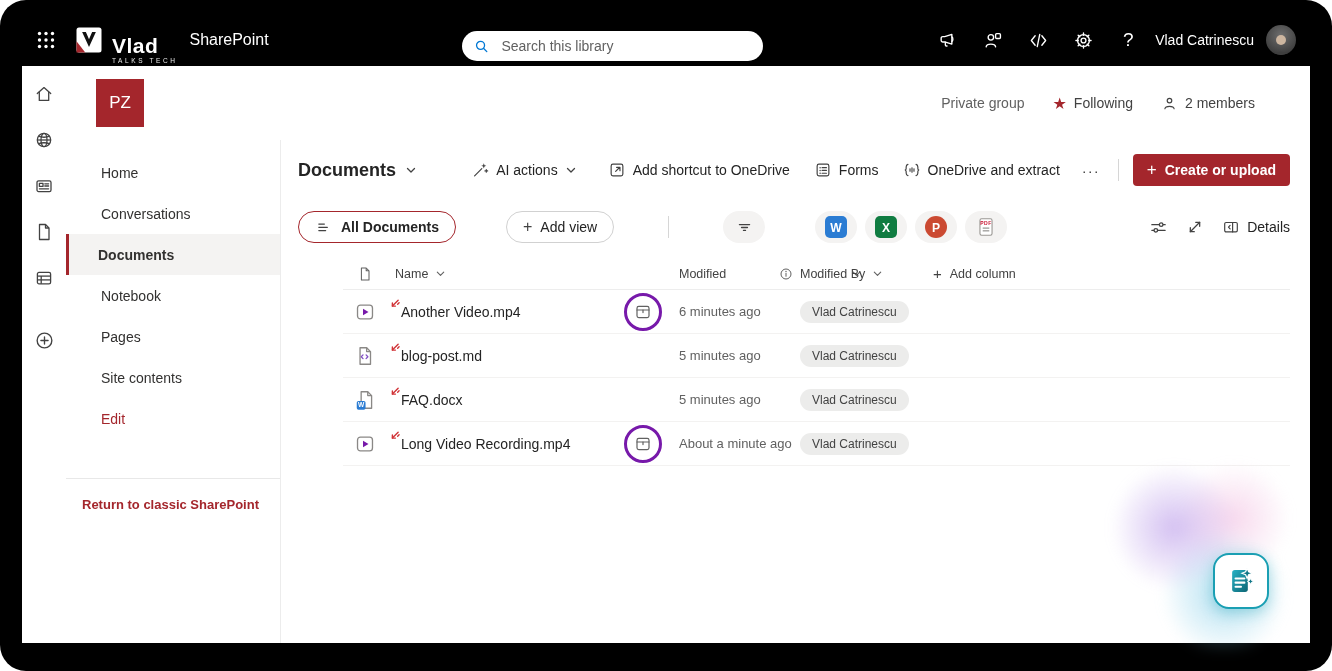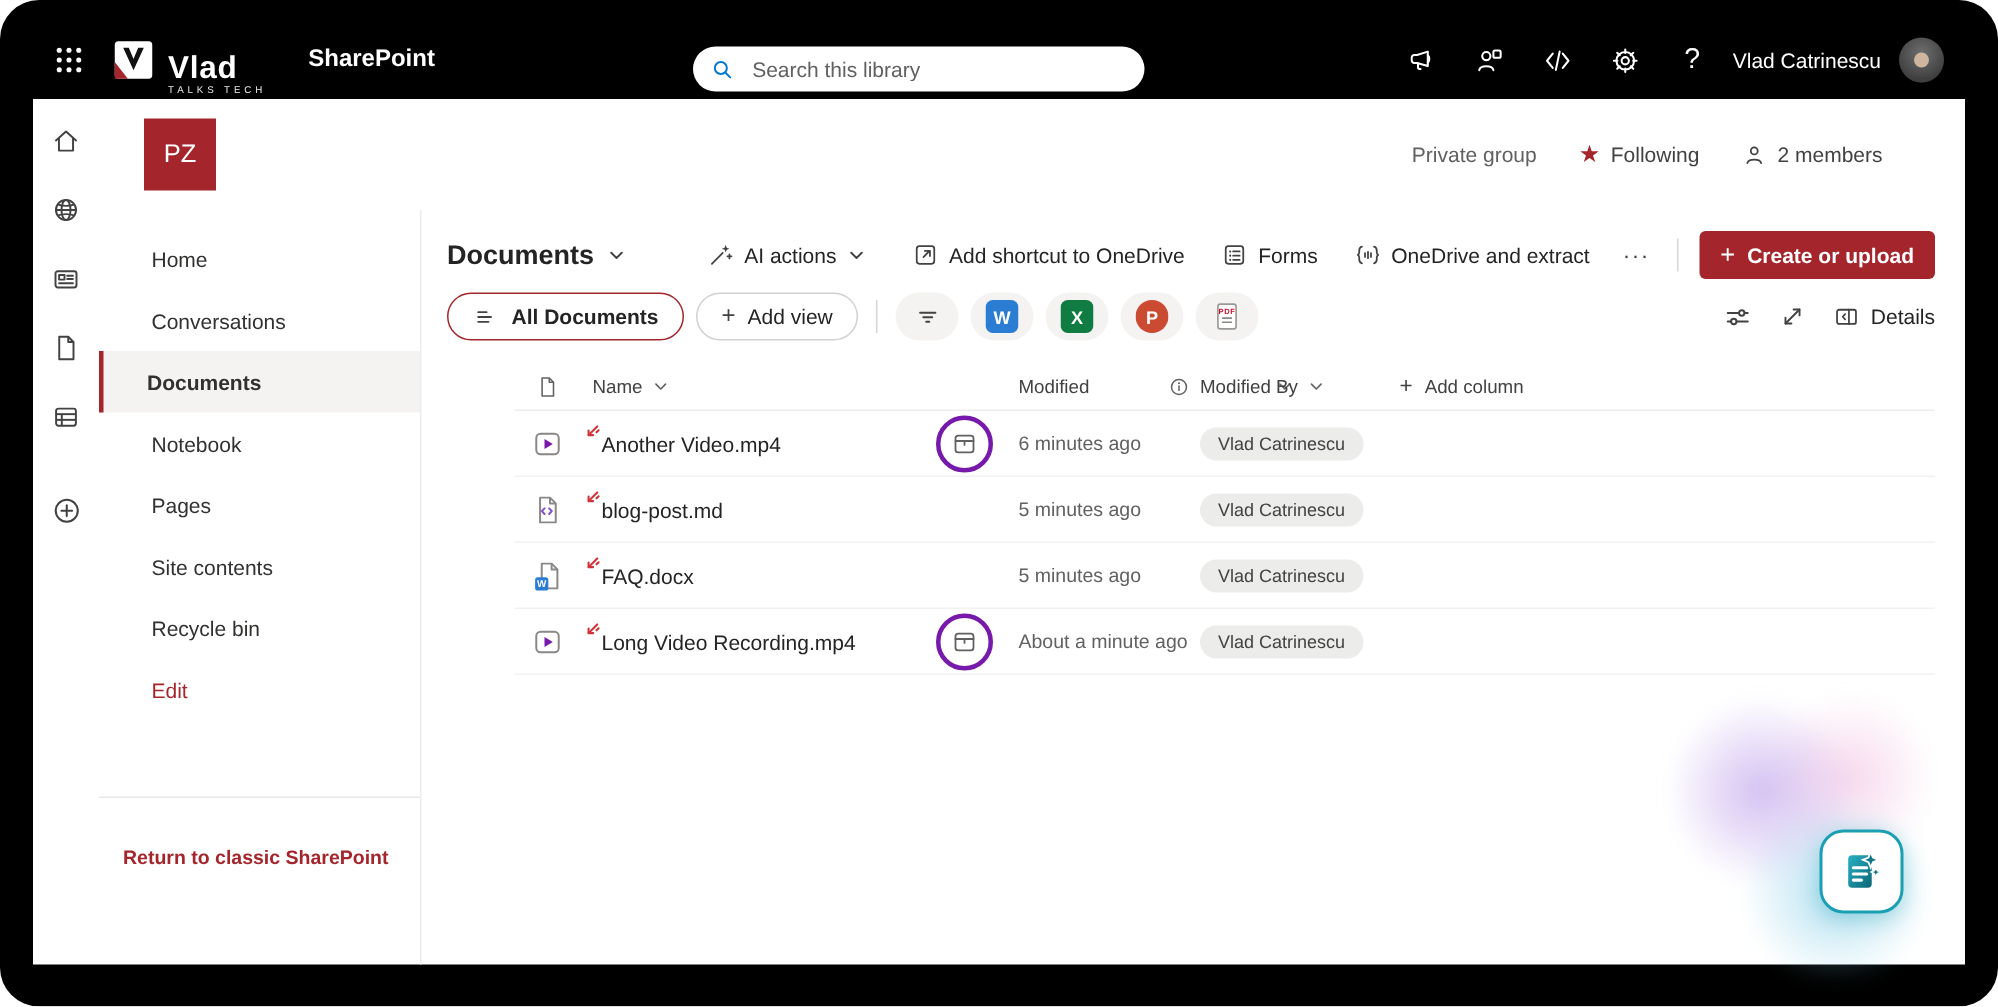--- a/index.html
+++ b/index.html
@@ -8,21 +8,21 @@
   .window{position:absolute;inset:0;background:#000;border-radius:26px;}
 
   
   .suitebar{position:absolute;top:0;left:0;right:0;height:66px;display:flex;align-items:center;padding:14px 36px 0 34px;color:#fff;}
   .waffle{width:24px;height:24px;display:flex;align-items:center;justify-content:center;cursor:pointer;}
   .logo{display:flex;align-items:center;margin-left:16px;}
   .logo-mark{width:30px;height:30px;position:relative;}
   .logo-word{margin-left:8px;line-height:1;}
   .logo-word .t1{font-size:21px;font-weight:700;letter-spacing:.5px;margin-top:20px;}
   .logo-word .t2{font-size:6.5px;letter-spacing:2.6px;color:#e8e8e8;margin-top:2px;text-align:right;}
-  .appname{margin-left:28px;font-size:16px;font-weight:700;}
+  .appname{margin-left:12px;font-size:16px;font-weight:400;}
   .searchbox{position:absolute;left:462px;top:31px;width:301px;height:30px;background:#fff;border-radius:15px;display:flex;align-items:center;padding:0 12px;}
   .searchbox input{border:0;outline:0;background:transparent;font-size:14px;color:#323130;width:100%;margin-left:10px;}
   .searchbox input::placeholder{color:#616161;}
   .sb-right{margin-left:auto;display:flex;align-items:center;}
   .sb-icon{width:22px;height:22px;margin-left:23px;display:flex;align-items:center;justify-content:center;color:#fff;cursor:pointer;}
   .sb-help{font-size:19px;font-weight:400;}
   .sb-user{margin-left:16px;font-size:14px;}
   .avatar{width:30px;height:30px;border-radius:50%;margin-left:12px;background:radial-gradient(circle at 50% 35%,#6e6e6e,#2d2d2d);position:relative;overflow:hidden;cursor:pointer;}
   .avatar svg{position:absolute;bottom:-2px;left:3px;}
 
@@ -43,38 +43,38 @@
   .members{display:flex;align-items:center;margin-left:28px;cursor:pointer;}
   .members svg{margin-right:7px;}
 
   .belowheader{flex:1;display:flex;min-height:0;}
 
   
   .nav{width:215px;flex:0 0 215px;border-right:1px solid #ececec;display:flex;flex-direction:column;padding-top:12px;}
   .nav-item{height:41px;display:flex;align-items:center;padding-left:32px;font-size:14px;color:#323130;cursor:pointer;border-left:3px solid transparent;}
   .nav-item.selected{background:#f4f3f2;border-left:3px solid var(--theme-red,#a4262c);font-weight:600;padding-left:29px;}
   .nav-item.accent{color:var(--theme-red,#a4262c);}
-  .nav-footer{margin-top:51px;border-top:1px solid #e8e8e8;padding:31px 16px;}
+  .nav-footer{margin-top:39px;border-top:1px solid #e8e8e8;padding:16px 16px;}
   .classic-link{font-size:13px;font-weight:600;color:var(--theme-red,#a4262c);cursor:pointer;}
 
   
   .main{flex:1;min-width:0;position:relative;}
   .cmdbar{display:flex;align-items:center;margin:12px 20px 0 17px;height:36px;}
   .cmd-title{display:flex;align-items:center;font-size:18px;font-weight:600;color:#242424;cursor:pointer;}
   .cmd-title .chev{margin-left:9px;color:#424242;}
   .cmd-actions{margin-left:auto;display:flex;align-items:center;color:#242424;font-size:14px;}
   .cmd-item{display:flex;align-items:center;margin-left:24px;cursor:pointer;white-space:nowrap;}
   .cmd-item svg{margin-right:7px;color:#424242;}
   .cmd-item .chev{margin-left:7px;}
   .cmd-overflow{margin-left:22px;font-size:15px;letter-spacing:1px;cursor:pointer;color:#424242;}
   .cmd-divider{width:1px;height:22px;background:#d6d6d6;margin:0 14px 0 18px;}
   .create-btn{height:32px;background:var(--theme-red,#a4262c);color:#fff;border:none;border-radius:4px;font-size:14px;font-weight:600;display:flex;align-items:center;padding:0 14px;cursor:pointer;}
   .create-btn .plus{font-size:17px;font-weight:400;margin-right:8px;}
 
-  .viewbar{display:flex;align-items:center;margin:6px 20px 0 17px;height:34px;}
+  .viewbar{display:flex;align-items:center;margin:22px 20px 0 17px;height:34px;gap:42px;}
   .pill{height:32px;border-radius:16px;display:flex;align-items:center;padding:0 16px;font-size:14px;cursor:pointer;background:#fff;white-space:nowrap;}
   .pill.current{border:1.6px solid var(--theme-red,#a4262c);font-weight:600;color:#242424;}
   .pill.current svg{margin-right:9px;color:#424242;}
   .pill.addview{border:1px solid #d1d1d1;margin-left:8px;color:#242424;}
   .pill.addview .plus{font-size:16px;margin-right:8px;color:#424242;}
   .vb-divider{width:1px;height:22px;background:#d6d6d6;margin:0 12px;}
   .roundbtn{height:32px;min-width:42px;border-radius:16px;background:#f4f3f2;border:none;display:flex;align-items:center;justify-content:center;margin-right:8px;cursor:pointer;color:#424242;}
   .vb-right{margin-left:auto;display:flex;align-items:center;color:#424242;}
   .vb-icon{margin-left:18px;cursor:pointer;display:flex;align-items:center;}
   .details-btn{margin-left:18px;display:flex;align-items:center;font-size:14px;color:#242424;cursor:pointer;}
@@ -280,23 +280,20 @@
                 </div>
                 <div class="nav-item">
                   <span>Notebook</span>
                 </div>
                 <div class="nav-item">
                   <span>Pages</span>
                 </div>
                 <div class="nav-item">
                   <span>Site contents</span>
                 </div>
-                <div class="nav-item">
-                  <span>Recycle bin</span>
-                </div>
                 <div class="nav-item accent">
                   <span>Edit</span>
                 </div>
               </div>
             <div class="nav-footer">
               <span class="classic-link">Return to classic SharePoint</span>
             </div>
           </div>
 
           <div class="main">

